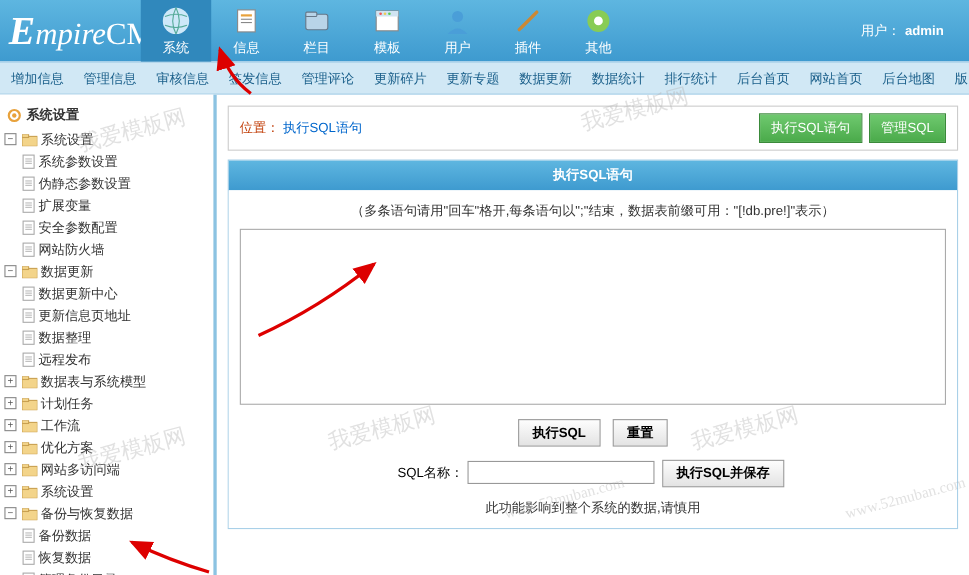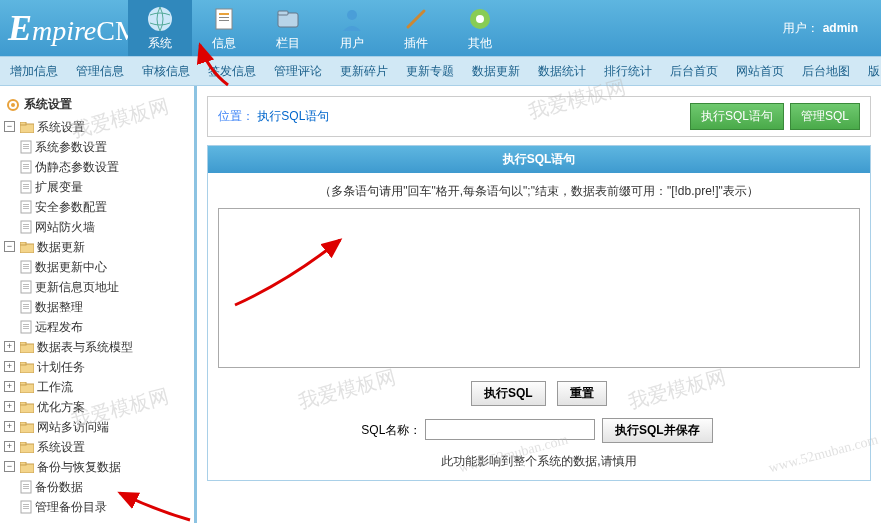--- a/index.html
+++ b/index.html
@@ -21,21 +21,21 @@
 .tree { list-style: none; }
 .tree li { padding: 2px 0 2px 16px; position: relative; line-height: 16px; }
 .tree .node { display: flex; align-items: center; gap: 3px; cursor: pointer; color: #333; }
 .toggle { width: 11px; height: 11px; border: 1px solid #888; background: #fff; display: inline-flex; align-items: center; justify-content: center; font-size: 9px; line-height: 9px; color: #555; position: absolute; left: 0; top: 4px; }
 .folder-icon { width: 14px; height: 11px; display: inline-block; }
 .file-icon { width: 12px; height: 14px; display: inline-block; }
 .leaf { padding-left: 30px; }
 .content { flex: 1; padding: 10px; }
 .breadcrumb { background: #fff; border: 1px solid #ccc; padding: 6px 10px; margin-bottom: 8px; display: flex; align-items: center; justify-content: space-between; }
 .breadcrumb-left { color: #333; }
-.breadcrumb-left .label { color: #3b82f6; }
+.breadcrumb-left .label { color: #c2410c; }
 .action-btns { display: flex; gap: 6px; }
 .btn-green { background: linear-gradient(#6fc96f, #4aaa4a); color: #fff; border: 1px solid #3a8a3a; padding: 4px 10px; cursor: pointer; font-size: 12px; }
 .panel { border: 1px solid #a9d0e8; }
 .panel-header { background: linear-gradient(#5eb6e0, #3e9acf); color: #fff; text-align: center; padding: 5px; font-weight: bold; }
 .panel-body { padding: 10px; background: #fff; }
 .hint { text-align: center; color: #333; margin-bottom: 8px; }
 .sql-textarea { width: 100%; height: 160px; border: 1px solid #aaa; padding: 4px; font-family: monospace; resize: none; }
 .btn-row { text-align: center; margin-top: 10px; }
 .btn { background: linear-gradient(#fdfdfd, #e3e3e3); border: 1px solid #999; padding: 3px 12px; cursor: pointer; font-size: 12px; margin: 0 4px; font-weight: bold; }
 .name-row { text-align: center; margin-top: 12px; }
@@ -78,20 +78,32 @@
           <svg width="28" height="28">
             <rect x="4" y="8" width="20" height="14" rx="2" fill="#b8d4e8" stroke="#678"></rect>
             <rect x="4" y="6" width="10" height="4" rx="1" fill="#b8d4e8" stroke="#678"></rect>
           </svg>
         </div>
         <span>栏目</span>
       </div>
       <div class="nav-item">
         <div class="nav-icon">
           <svg width="28" height="28">
+            <rect x="4" y="5" width="20" height="18" fill="#fff" stroke="#888"></rect>
+            <rect x="4" y="5" width="20" height="5" fill="#d0e4f2"></rect>
+            <circle cx="8" cy="7.5" r="1.2" fill="#e55"></circle>
+            <circle cx="12" cy="7.5" r="1.2" fill="#ec5"></circle>
+            <circle cx="16" cy="7.5" r="1.2" fill="#5c5"></circle>
+          </svg>
+        </div>
+        <span>模板</span>
+      </div>
+      <div class="nav-item">
+        <div class="nav-icon">
+          <svg width="28" height="28">
             <circle cx="14" cy="10" r="5" fill="#4a9ed8"></circle>
             <path d="M5,26 Q14,16 23,26 Z" fill="#4a9ed8"></path>
           </svg>
         </div>
         <span>用户</span>
       </div>
       <div class="nav-item">
         <div class="nav-icon">
           <svg width="28" height="28">
             <path d="M8,20 L20,8 M6,22 L10,18 M18,10 L22,6" stroke="#c83" stroke-width="3" stroke-linecap="round"></path>
@@ -333,20 +345,31 @@
         </li>
         <li class="leaf">
           <span class="node">
             <svg class="file-icon" width="12" height="14">
               <rect x="1" y="1" width="10" height="12" fill="#fff" stroke="#aaa"></rect>
               <rect x="3" y="4" width="6" height="1" fill="#bbb"></rect>
               <rect x="3" y="6" width="6" height="1" fill="#bbb"></rect>
               <rect x="3" y="8" width="6" height="1" fill="#bbb"></rect>
             </svg>
             <span>备份数据</span>
+          </span>
+        </li>
+        <li class="leaf">
+          <span class="node">
+            <svg class="file-icon" width="12" height="14">
+              <rect x="1" y="1" width="10" height="12" fill="#fff" stroke="#aaa"></rect>
+              <rect x="3" y="4" width="6" height="1" fill="#bbb"></rect>
+              <rect x="3" y="6" width="6" height="1" fill="#bbb"></rect>
+              <rect x="3" y="8" width="6" height="1" fill="#bbb"></rect>
+            </svg>
+            <span>恢复数据</span>
           </span>
         </li>
         <li class="leaf">
           <span class="node">
             <svg class="file-icon" width="12" height="14">
               <rect x="1" y="1" width="10" height="12" fill="#fff" stroke="#aaa"></rect>
               <rect x="3" y="4" width="6" height="1" fill="#bbb"></rect>
               <rect x="3" y="6" width="6" height="1" fill="#bbb"></rect>
               <rect x="3" y="8" width="6" height="1" fill="#bbb"></rect>
             </svg>

